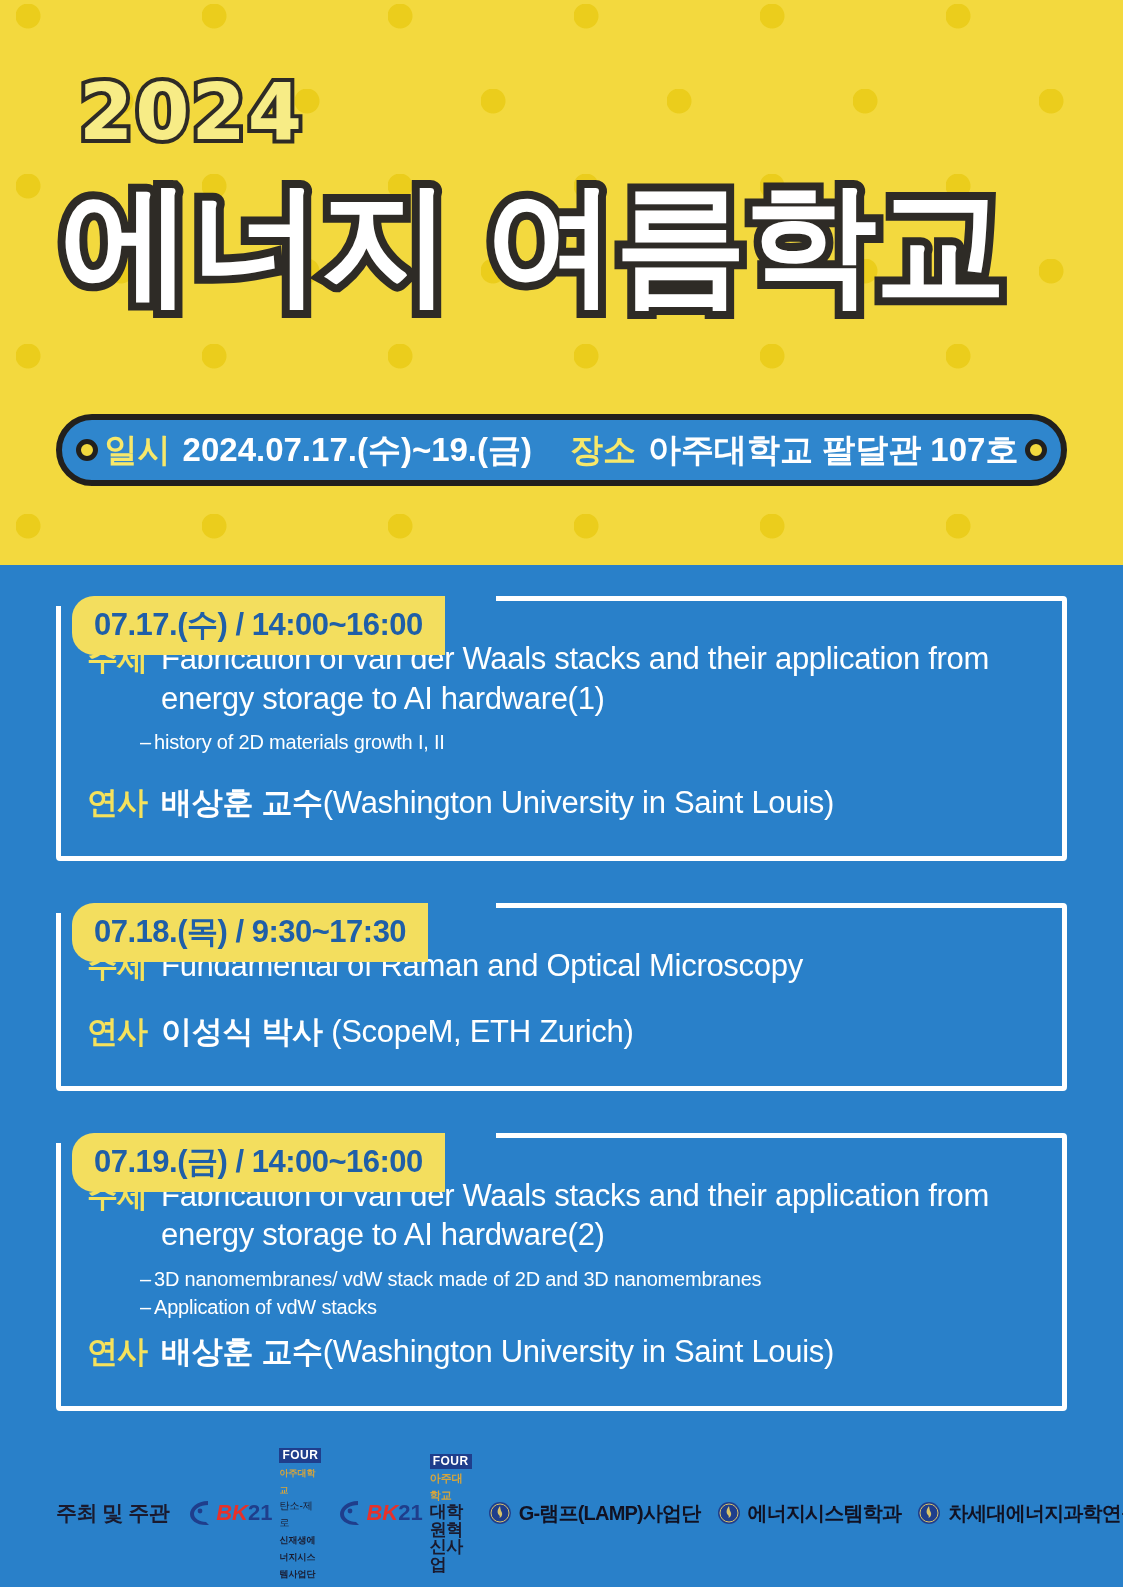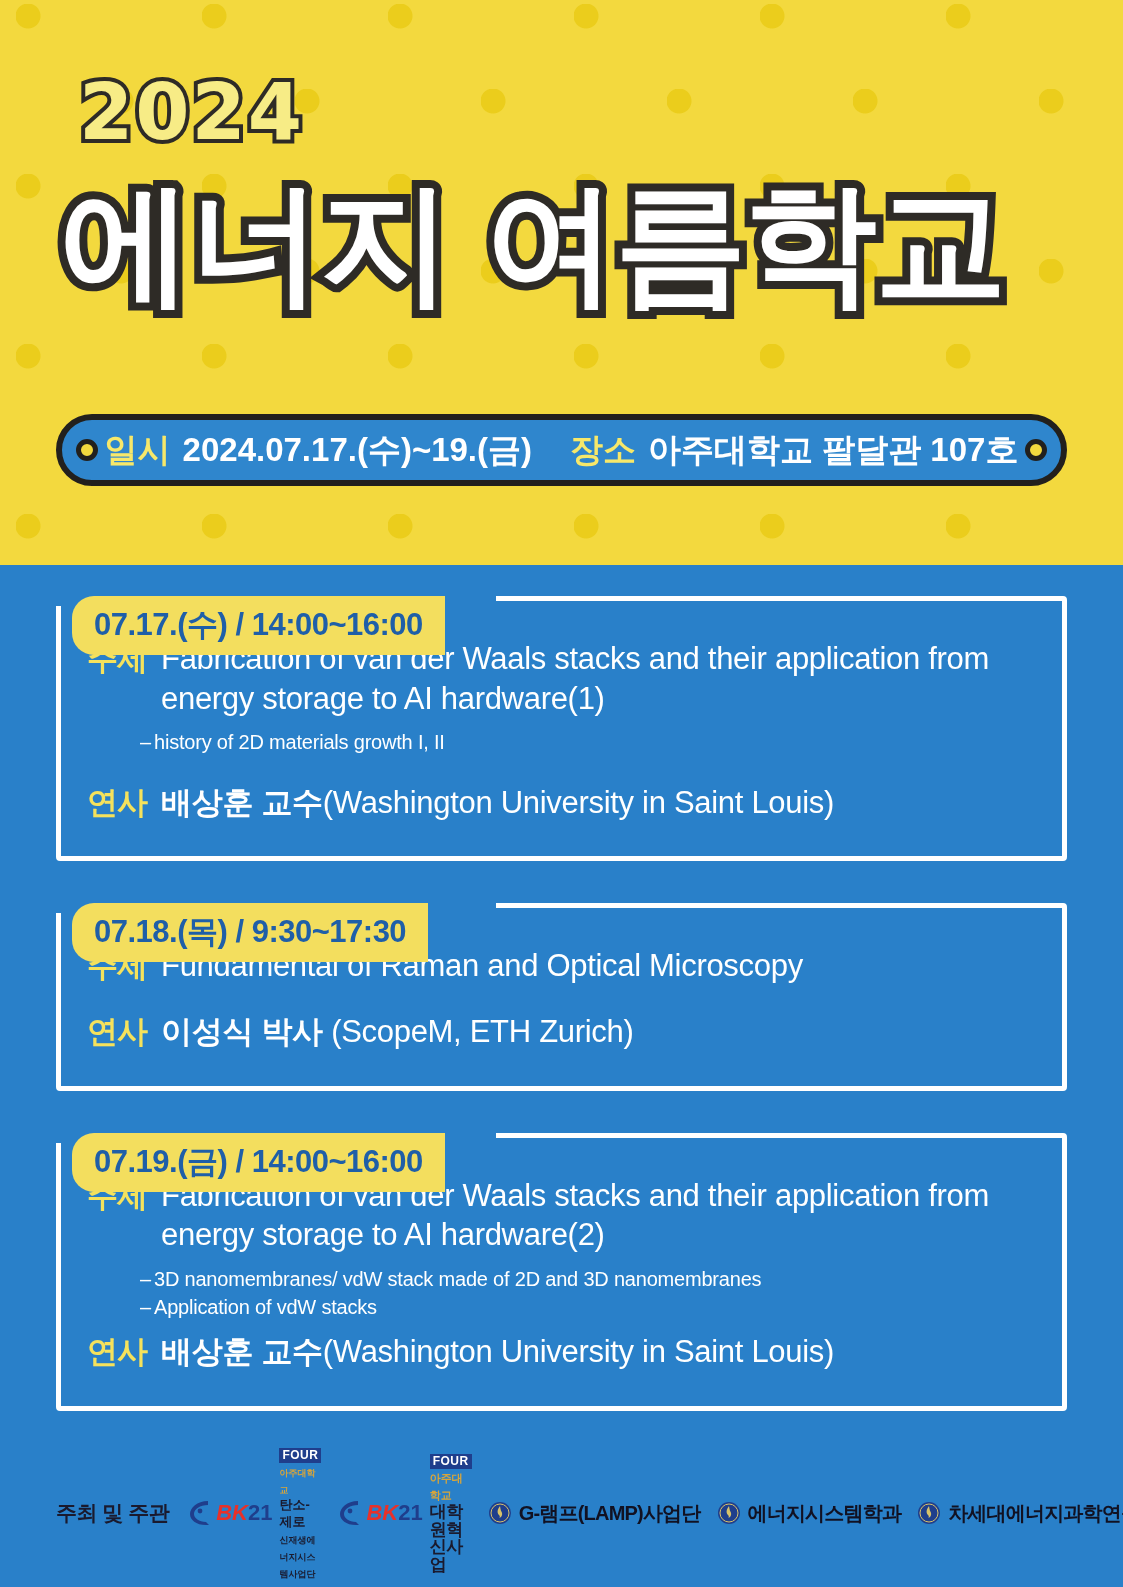--- a/index.html
+++ b/index.html
@@ -130,21 +130,21 @@
   }
   .bk-mark { display:flex; align-items:flex-end; line-height:1; }
   .bk-bk { color:#e8312a; font-size:22px; font-weight:bold; font-style:italic; }
   .bk-21 { color:#1f3e8c; font-size:22px; font-weight:bold; }
   .bk-txt { margin-left:4px; line-height:1.05; }
   .bk-four {
     display:inline-block; background:#1f3e8c; color:#fff;
     font-size:12px; font-weight:bold; padding:1px 3px; letter-spacing:0.5px;
   }
   .bk-l1 { color:#d8a53a; font-size:9px; font-weight:bold; }
-  .bk-l2 { color:#1a1a2e; font-size:13px; font-weight:bold; }
+  .bk-l2 { color:#1a1a2e; font-size:10px; font-weight:normal; }
   .bk-l3 { color:#1a1a2e; font-size:9px; font-weight:bold; }
   .bk-big { color:#1a1a2e; font-size:17px; font-weight:bold; letter-spacing:-0.5px; }
   .bk-big-top { color:#d8a53a; font-size:11px; font-weight:bold; }
 
   .org { display:flex; align-items:center; gap:7px; }
   .seal { width:24px; height:24px; flex:0 0 auto; }
   .org-name { color:#111122; font-size:20px; font-weight:bold; letter-spacing:-0.8px; white-space:nowrap; }
 </style>
 </head>
 <body>

